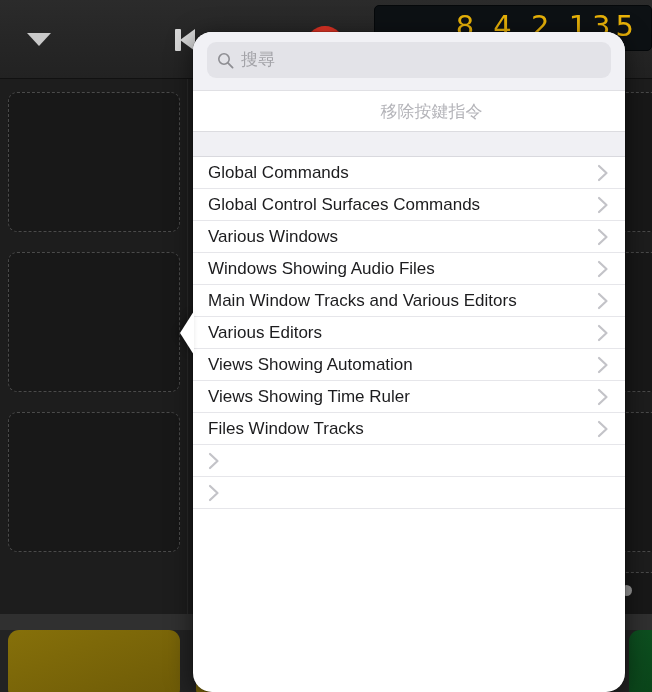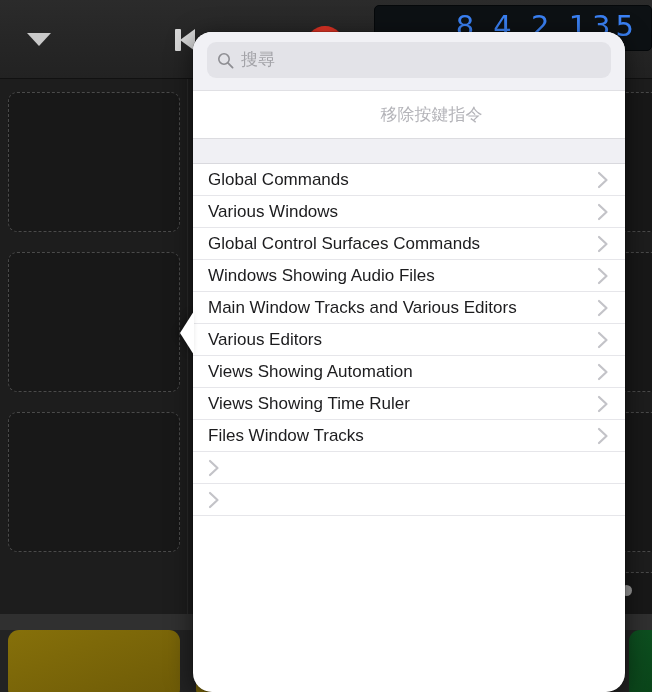--- a/index.html
+++ b/index.html
@@ -46,21 +46,21 @@
     background:radial-gradient(circle at 50% 35%,#f2402f,#c92015);
   }
   .lcd {
     position:absolute; left:374px; top:5px; width:278px; height:46px;
     background:#0d1114; border-radius:5px;
     border:1px solid #05080a;
   }
   .lcd-value {
     position:absolute; right:12px; top:3px;
     font-size:29px; letter-spacing:5px;
-    color:#3b82f6; font-weight:400;
+    color:#eab308; font-weight:400;
     font-family:"DejaVu Sans",sans-serif;
   }
 
   
   .grid-area { position:absolute; left:0; top:79px; width:652px; height:535px; background:#1d1d1d; }
   .cell {
     position:absolute;
     border:1px dashed #4a4a4a;
     border-radius:9px;
     background:#181818;
@@ -118,21 +118,21 @@
   .search-icon { width:17px; height:17px; flex:none; margin-right:7px; }
   .search-icon svg { display:block; }
   .search-input {
     border:none; outline:none; background:transparent;
     font-family:"Liberation Sans","DejaVu Sans",sans-serif;
     font-size:17px; color:#2a2a2e; width:100%;
   }
   .search-input::placeholder { color:#a3a3a8; }
 
   .header-row {
-    height:49px;
+    height:42px;
     background:#ffffff;
     display:flex; align-items:center; justify-content:center;
     border-top:1px solid #e0e0e4;
     border-bottom:1px solid #dcdce0;
     font-size:17px; color:#b4b4b9;padding-left:45px;
   }
   .spacer-band {
     height:25px; background:#f0f0f4;
     border-bottom:1px solid #d9d9de;
   }
@@ -222,29 +222,29 @@
   <div class="list" id="command-list">
       <div class="list-item">
         <span class="list-item-label">Global Commands</span>
         <span class="chevron">
           <svg viewBox="0 0 12 20" width="12" height="20">
             <polyline points="2,3 9.5,10 2,17" fill="none" stroke="#c3c3c8" stroke-width="2.2" stroke-linecap="round" stroke-linejoin="round"></polyline>
           </svg>
         </span>
       </div>
       <div class="list-item">
+        <span class="list-item-label">Global Control Surfaces Commands</span>
+        <span class="chevron">
+          <svg viewBox="0 0 12 20" width="12" height="20">
+            <polyline points="2,3 9.5,10 2,17" fill="none" stroke="#c3c3c8" stroke-width="2.2" stroke-linecap="round" stroke-linejoin="round"></polyline>
+          </svg>
+        </span>
+      </div>
+      <div class="list-item">
         <span class="list-item-label">Various Windows</span>
-        <span class="chevron">
-          <svg viewBox="0 0 12 20" width="12" height="20">
-            <polyline points="2,3 9.5,10 2,17" fill="none" stroke="#c3c3c8" stroke-width="2.2" stroke-linecap="round" stroke-linejoin="round"></polyline>
-          </svg>
-        </span>
-      </div>
-      <div class="list-item">
-        <span class="list-item-label">Global Control Surfaces Commands</span>
         <span class="chevron">
           <svg viewBox="0 0 12 20" width="12" height="20">
             <polyline points="2,3 9.5,10 2,17" fill="none" stroke="#c3c3c8" stroke-width="2.2" stroke-linecap="round" stroke-linejoin="round"></polyline>
           </svg>
         </span>
       </div>
       <div class="list-item">
         <span class="list-item-label">Windows Showing Audio Files</span>
         <span class="chevron">
           <svg viewBox="0 0 12 20" width="12" height="20">

